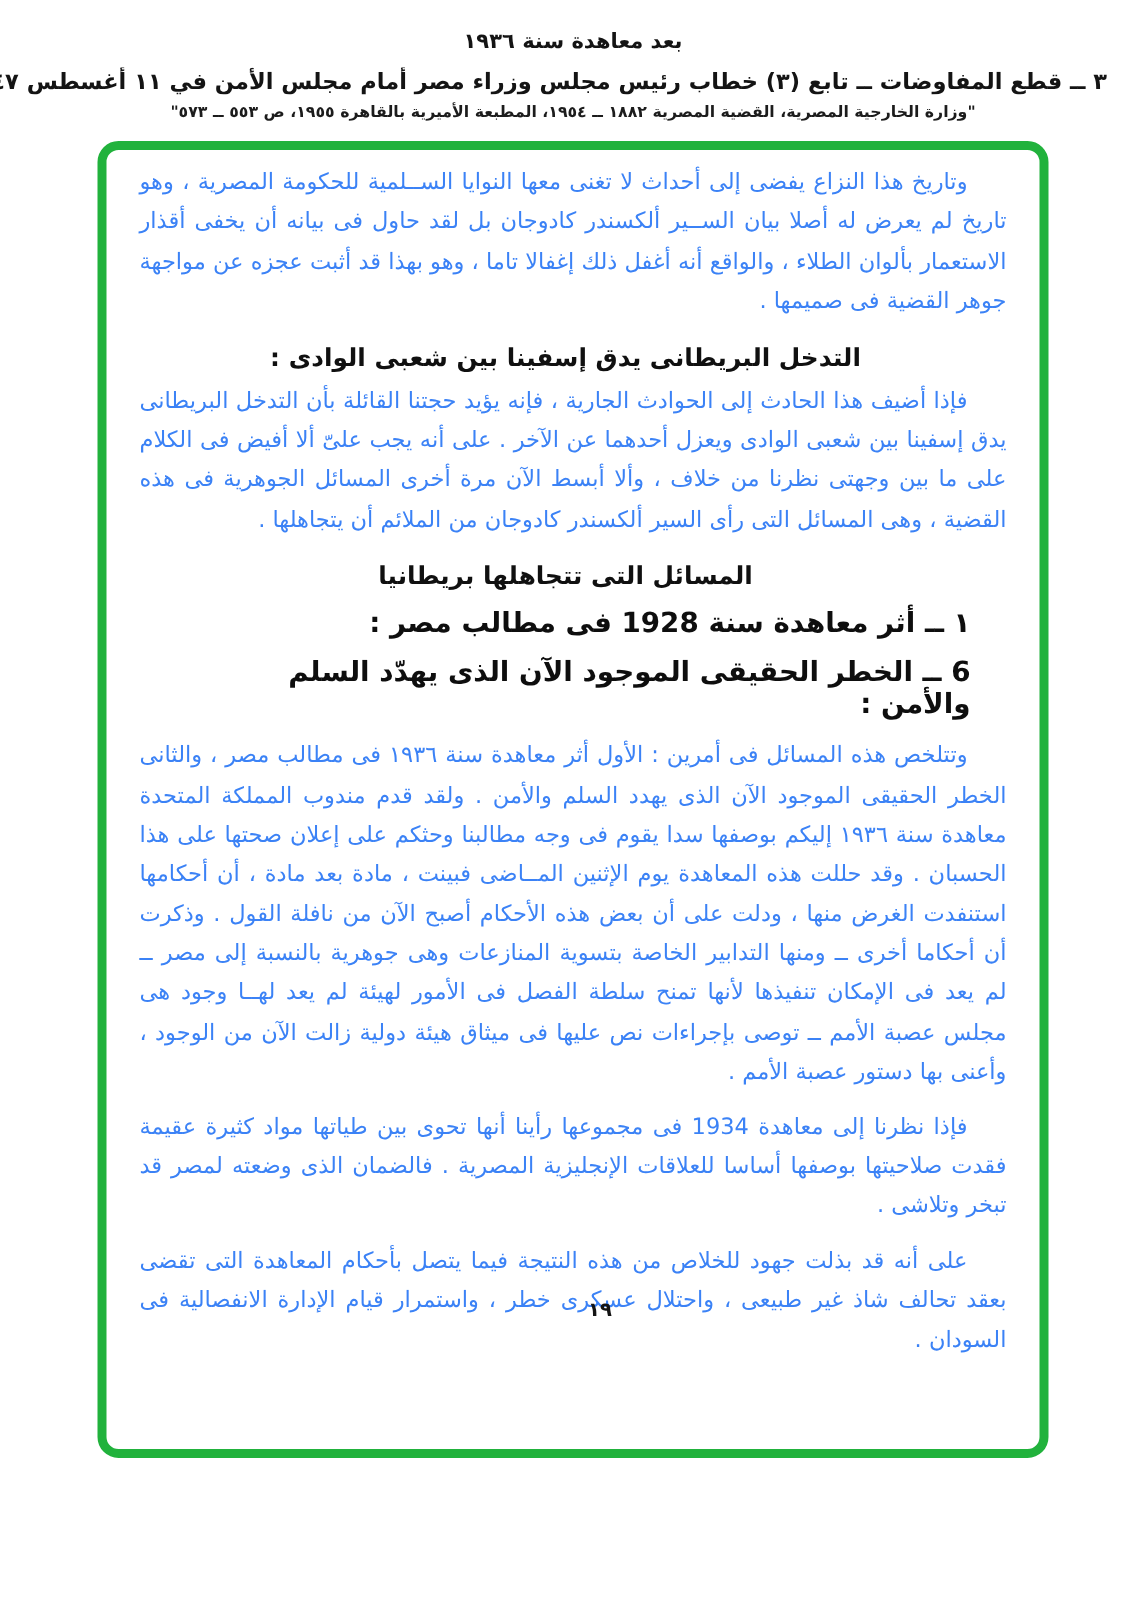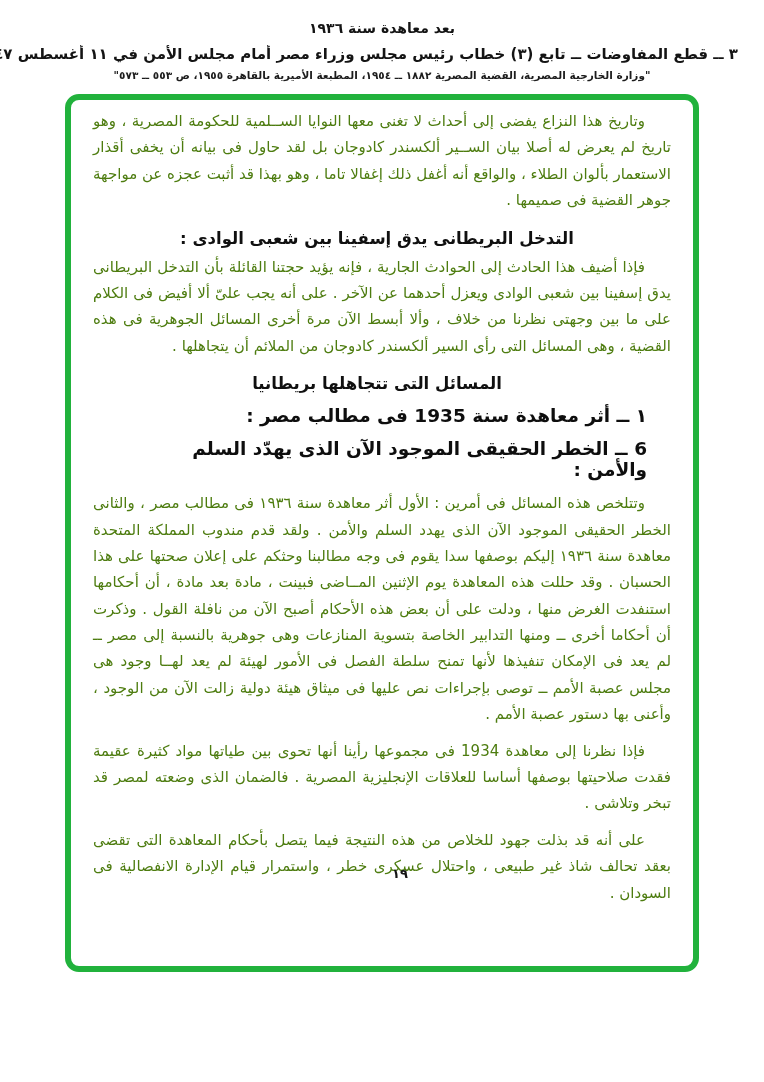--- a/index.html
+++ b/index.html
@@ -58,21 +58,21 @@
     text-align: center;
     margin: 15px 10px 6px 0;
     color: #101010;
   }
   .body-para {
     font-size: 15px;
     line-height: 1.76;
     text-align: justify;
     text-indent: 26px;
     margin: 4px 0 10px;
-    color: #4d7c0f;
+    color: #3b82f6;
   }
   .num-item {
     font-size: 18.5px;
     font-weight: 700;
     text-align: right;
     padding-left: 40px;
     padding-right: 24px;
     margin: 12px 0 10px;
     color: #0e0e0e;
   }
@@ -101,21 +101,21 @@
   </header>
 
   <section class="green-box">
     <p class="body-para">وتاريخ هذا النزاع يفضى إلى أحداث لا تغنى معها النوايا الســلمية للحكومة المصرية ، وهو تاريخ لم يعرض له أصلا بيان الســير ألكسندر كادوجان بل لقد حاول فى بيانه أن يخفى أقذار الاستعمار بألوان الطلاء ، والواقع أنه أغفل ذلك إغفالا تاما ، وهو بهذا قد أثبت عجزه عن مواجهة جوهر القضية فى صميمها .</p>
 
     <h2 class="sec-heading">التدخل البريطانى يدق إسفينا بين شعبى الوادى :</h2>
     <p class="body-para">فإذا أضيف هذا الحادث إلى الحوادث الجارية ، فإنه يؤيد حجتنا القائلة بأن التدخل البريطانى يدق إسفينا بين شعبى الوادى ويعزل أحدهما عن الآخر . على أنه يجب علىّ ألا أفيض فى الكلام على ما بين وجهتى نظرنا من خلاف ، وألا أبسط الآن مرة أخرى المسائل الجوهرية فى هذه القضية ، وهى المسائل التى رأى السير ألكسندر كادوجان من الملائم أن يتجاهلها .</p>
 
     <h2 class="sec-heading">المسائل التى تتجاهلها بريطانيا</h2>
 
-    <div class="num-item">١ ــ أثر معاهدة سنة 1935 فى مطالب مصر :</div>
+    <div class="num-item">١ ــ أثر معاهدة سنة 1928 فى مطالب مصر :</div>
     <div class="num-item">6 ــ الخطر الحقيقى الموجود الآن الذى يهدّد السلم والأمن :</div>
 
     <p class="body-para">وتتلخص هذه المسائل فى أمرين : الأول أثر معاهدة سنة ١٩٣٦ فى مطالب مصر ، والثانى الخطر الحقيقى الموجود الآن الذى يهدد السلم والأمن . ولقد قدم مندوب المملكة المتحدة معاهدة سنة ١٩٣٦ إليكم بوصفها سدا يقوم فى وجه مطالبنا وحثكم على إعلان صحتها على هذا الحسبان . وقد حللت هذه المعاهدة يوم الإثنين المــاضى فبينت ، مادة بعد مادة ، أن أحكامها استنفدت الغرض منها ، ودلت على أن بعض هذه الأحكام أصبح الآن من نافلة القول . وذكرت أن أحكاما أخرى ــ ومنها التدابير الخاصة بتسوية المنازعات وهى جوهرية بالنسبة إلى مصر ــ لم يعد فى الإمكان تنفيذها لأنها تمنح سلطة الفصل فى الأمور لهيئة لم يعد لهــا وجود هى مجلس عصبة الأمم ــ توصى بإجراءات نص عليها فى ميثاق هيئة دولية زالت الآن من الوجود ، وأعنى بها دستور عصبة الأمم .</p>
     <p class="body-para">فإذا نظرنا إلى معاهدة 1934 فى مجموعها رأينا أنها تحوى بين طياتها مواد كثيرة عقيمة فقدت صلاحيتها بوصفها أساسا للعلاقات الإنجليزية المصرية . فالضمان الذى وضعته لمصر قد تبخر وتلاشى .</p>
     <p class="body-para">على أنه قد بذلت جهود للخلاص من هذه النتيجة فيما يتصل بأحكام المعاهدة التى تقضى بعقد تحالف شاذ غير طبيعى ، واحتلال عسكرى خطر ، واستمرار قيام الإدارة الانفصالية فى السودان .</p>
   </section>
 
   <div class="page-number">١٩</div>
 
 </div>

